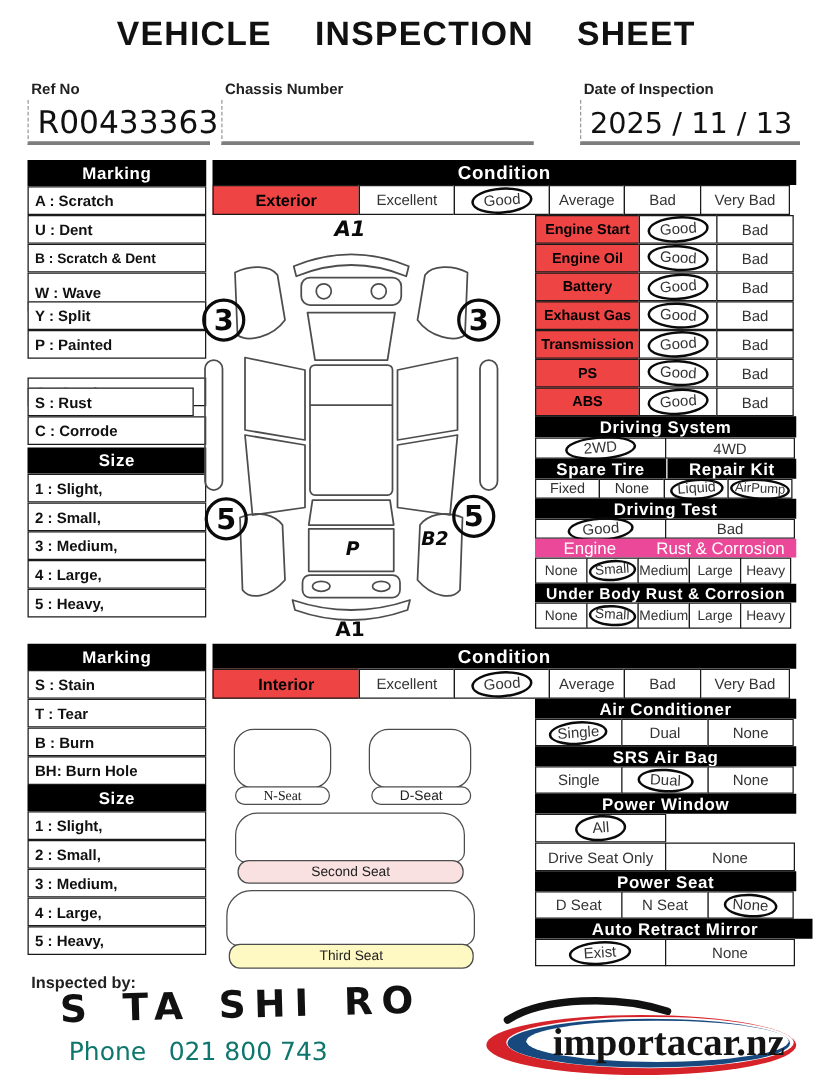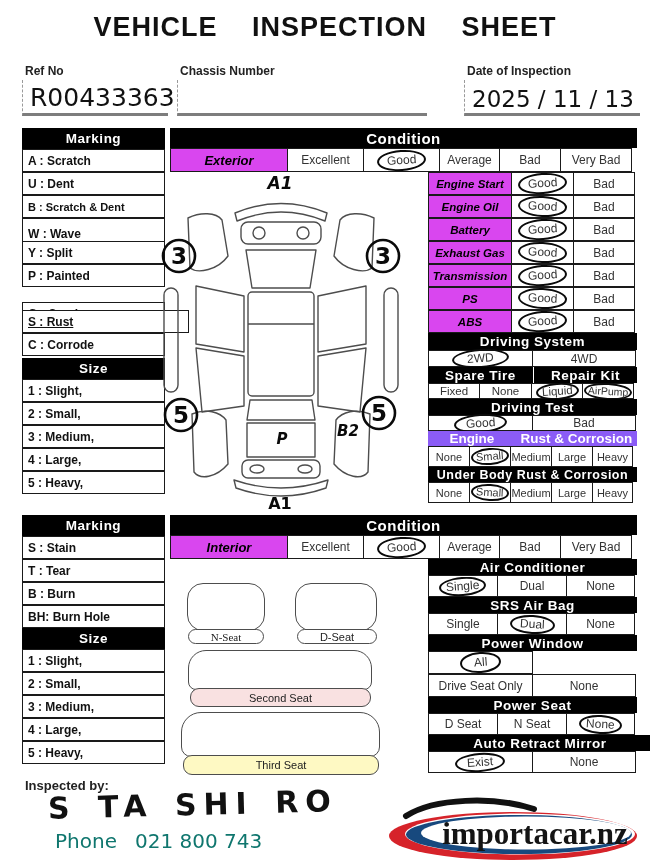--- a/index.html
+++ b/index.html
@@ -11,34 +11,34 @@
   .flabel{font-size:12px;font-weight:bold;color:#222;}
   .fbox{border-left:1px dashed #9a9a9a;border-bottom:3px solid #7d7d7d;background:#fff;
         display:flex;align-items:flex-end;padding:0 0 1px 7px;box-sizing:border-box;}
   .fval{font-family:"DejaVu Sans",sans-serif;}
   .bar{background:#000;color:#fff;font-weight:bold;display:flex;align-items:center;
        justify-content:center;font-size:13.5px;letter-spacing:.5px;box-sizing:border-box;}
   .row{display:flex;}
   .cell{box-sizing:border-box;border:1px solid #1a1a1a;background:#fff;display:flex;
         align-items:center;justify-content:center;font-size:12px;color:#333;overflow:visible;}
   .cell+.cell{margin-left:-1px;}
-  .green{background:#d946ef;color:#000;font-weight:bold;font-style:italic;}
+  .green{background:#ef4444;color:#000;font-weight:bold;}
   .leg{box-sizing:border-box;border:1px solid #1a1a1a;background:#fff;display:flex;
        align-items:center;padding-left:5px;font-size:12px;font-weight:bold;color:#111;}
   .circ{display:inline-block;border:2.6px solid #0a0a0a;border-radius:50%;
         padding:1px 8px 2px;transform:rotate(-4deg);background:transparent;white-space:nowrap;}
   .circ.r2{transform:rotate(3deg);}
   .seatback{box-sizing:border-box;border:1.6px solid #4d4d4d;background:#fff;}
   .seatlabel{box-sizing:border-box;border:1.6px solid #4d4d4d;background:#fff;display:flex;
              align-items:center;justify-content:center;font-size:11px;color:#222;border-radius:9px;}
   .sig{font-family:"DejaVu Sans",sans-serif;font-weight:bold;font-size:30px;
        letter-spacing:7px;word-spacing:4px;transform:rotate(-1.5deg);white-space:nowrap;}
   .phone{font-family:"DejaVu Sans",sans-serif;font-size:20px;color:#0f766e;}
-  .split-bar{display:flex;align-items:center;box-sizing:border-box;background:#8b5cf6;color:#fff;
-             font-weight:bold;font-size:13.5px;}
+  .split-bar{display:flex;align-items:center;box-sizing:border-box;background:#ec4899;color:#fff;
+             font-weight:normal;font-size:13.5px;}
 </style>
 </head>
 <body>
 
 <div class="abs title">VEHICLE INSPECTION SHEET</div>
 
 <div class="abs flabel" style="left:25px;top:64px;">Ref No</div>
 <div class="abs fbox" style="left:22px;top:80px;width:146px;height:36px;">
   <span class="fval" style="font-size:25px;">R00433363</span>
 </div>
@@ -54,21 +54,21 @@
 </div>
 
 <div class="abs bar" style="left:22px;top:128px;width:143px;height:21px;">Marking</div>
 <div class="abs leg" style="left:22px;top:149px;width:143px;height:23px;">A : Scratch</div>
 <div class="abs leg" style="left:22px;top:172px;width:143px;height:23px;">U : Dent</div>
 <div class="abs leg" style="left:22px;top:195px;width:143px;height:23px;font-size:11px;">B : Scratch &amp; Dent</div>
 <div class="abs leg" style="left:22px;top:218px;width:143px;height:31px;">W : Wave</div>
 <div class="abs leg" style="left:22px;top:241px;width:143px;height:23px;">Y : Split</div>
 <div class="abs leg" style="left:22px;top:264px;width:143px;height:23px;">P : Painted</div>
 <div class="abs leg" style="left:22px;top:302px;width:143px;height:23px;">G : Crack</div>
-<div class="abs leg" style="left:22px;top:310px;width:167px;height:23px;text-decoration:underline;">S : Rust</div>
+<div class="abs leg" style="left:22px;top:310px;width:133px;height:23px;">S : Rust</div>
 <div class="abs leg" style="left:22px;top:333px;width:143px;height:23px;">C : Corrode</div>
 <div class="abs bar" style="left:22px;top:358px;width:143px;height:21px;">Size</div>
 <div class="abs leg" style="left:22px;top:379px;width:143px;height:23px;">1 : Slight,</div>
 <div class="abs leg" style="left:22px;top:402px;width:143px;height:23px;">2 : Small,</div>
 <div class="abs leg" style="left:22px;top:425px;width:143px;height:23px;">3 : Medium,</div>
 <div class="abs leg" style="left:22px;top:448px;width:143px;height:23px;">4 : Large,</div>
 <div class="abs leg" style="left:22px;top:471px;width:143px;height:23px;">5 : Heavy,</div>
 
 <div class="abs bar" style="left:170px;top:128px;width:467px;height:20px;font-size:15px;">Condition</div>
 <div class="abs row" style="left:170px;top:148px;">

